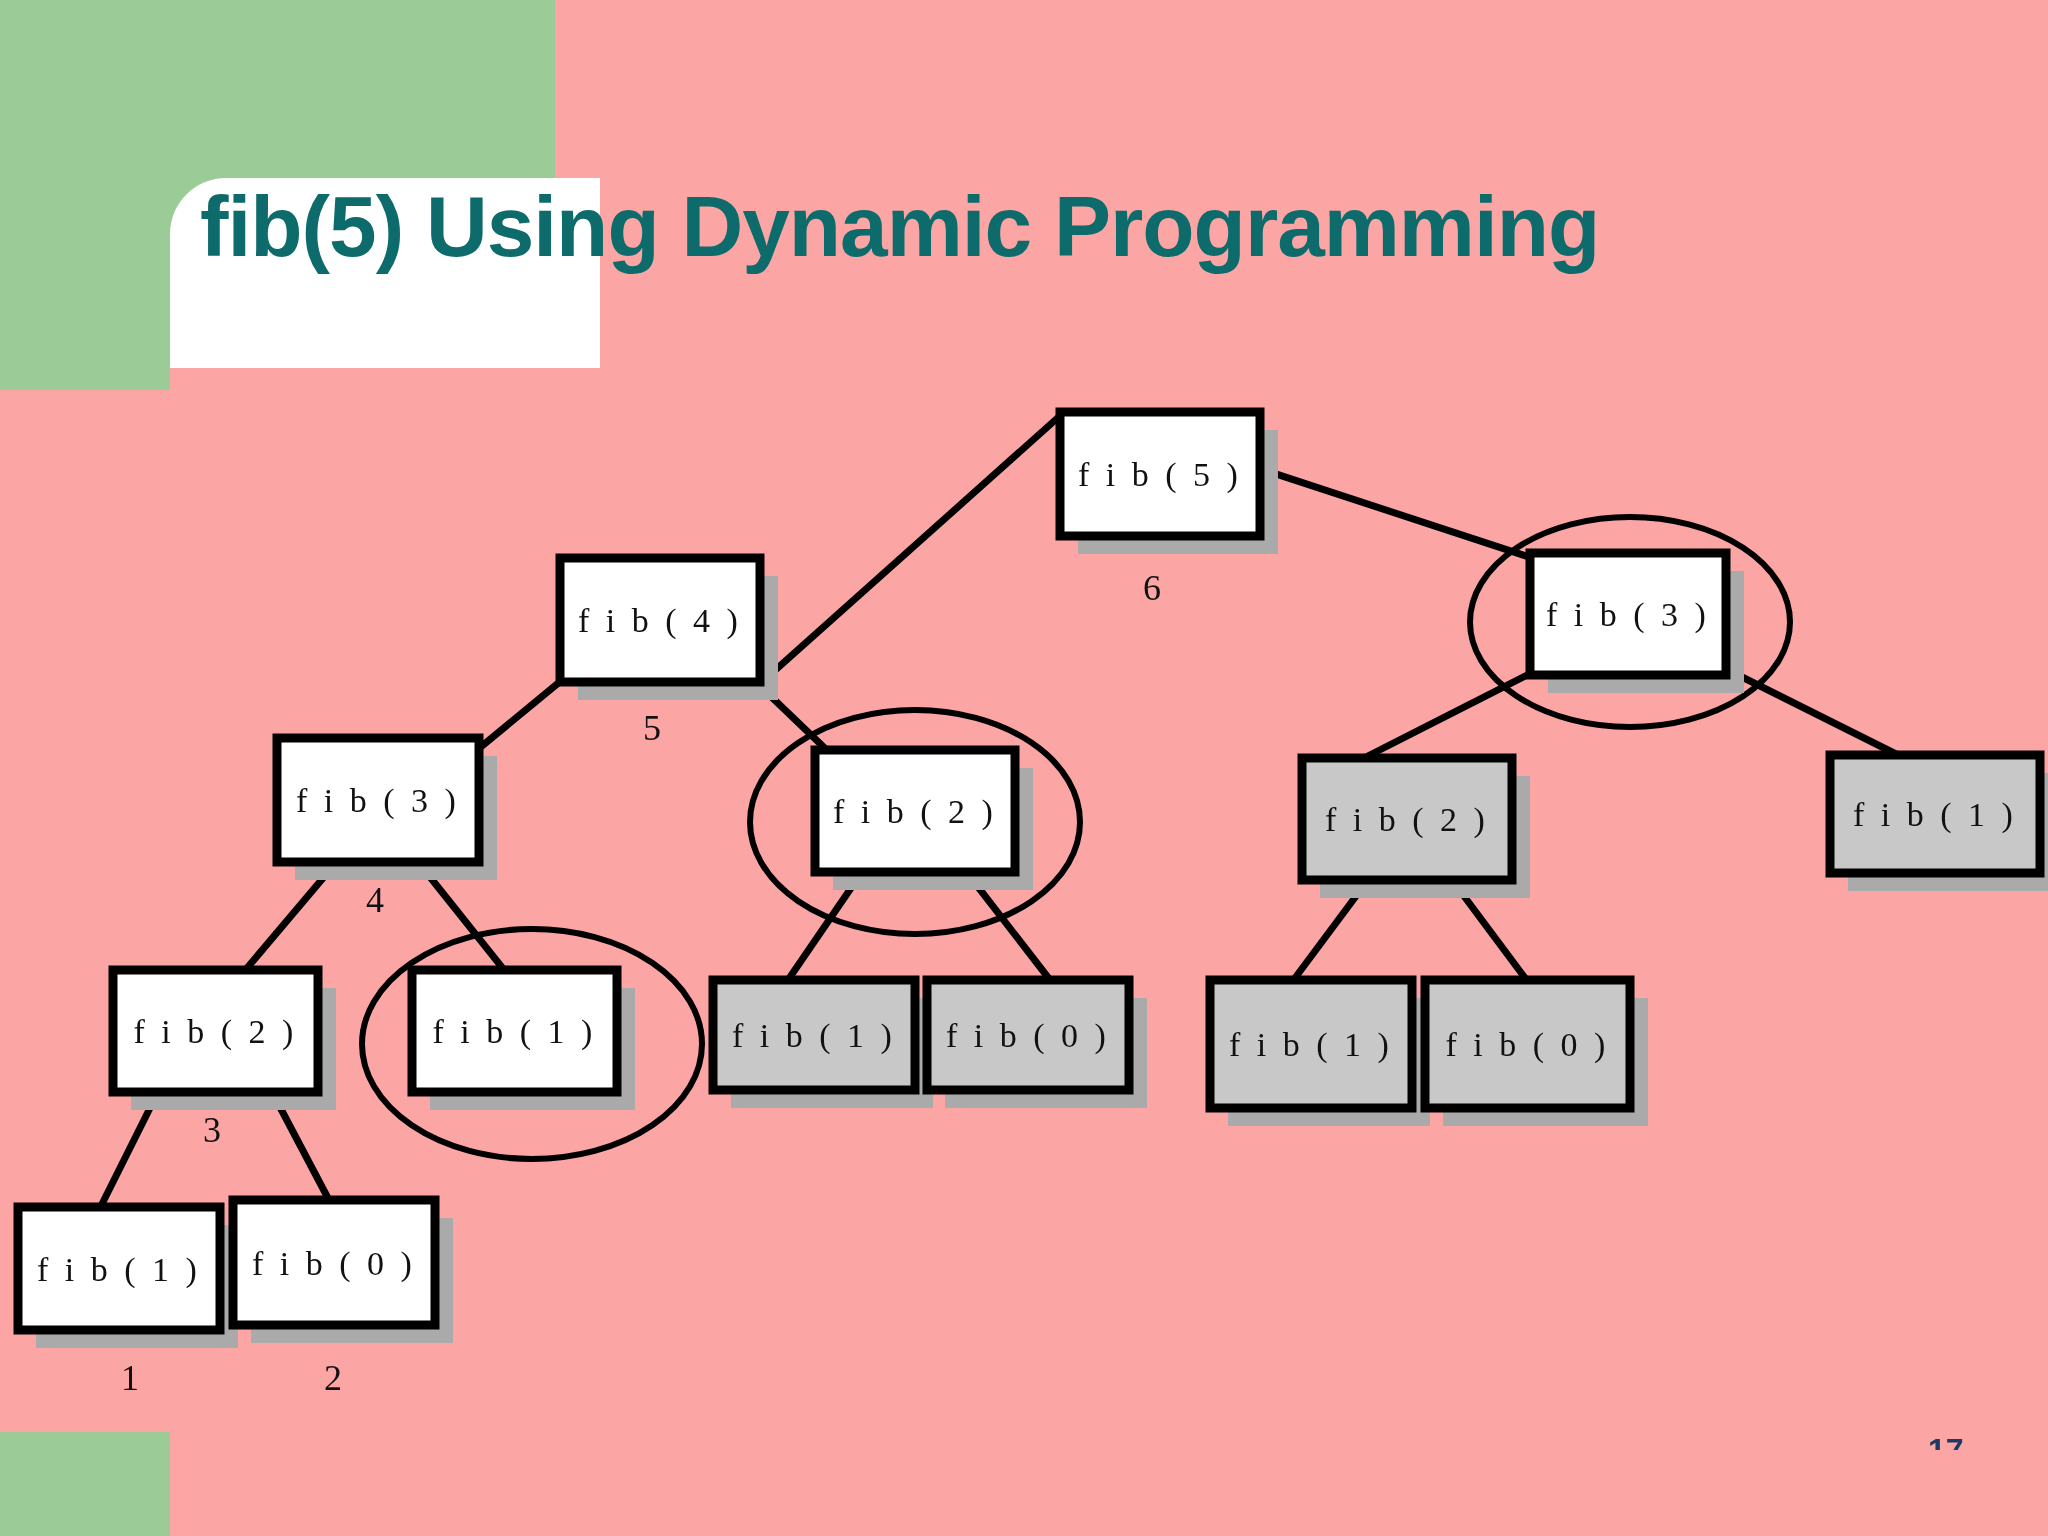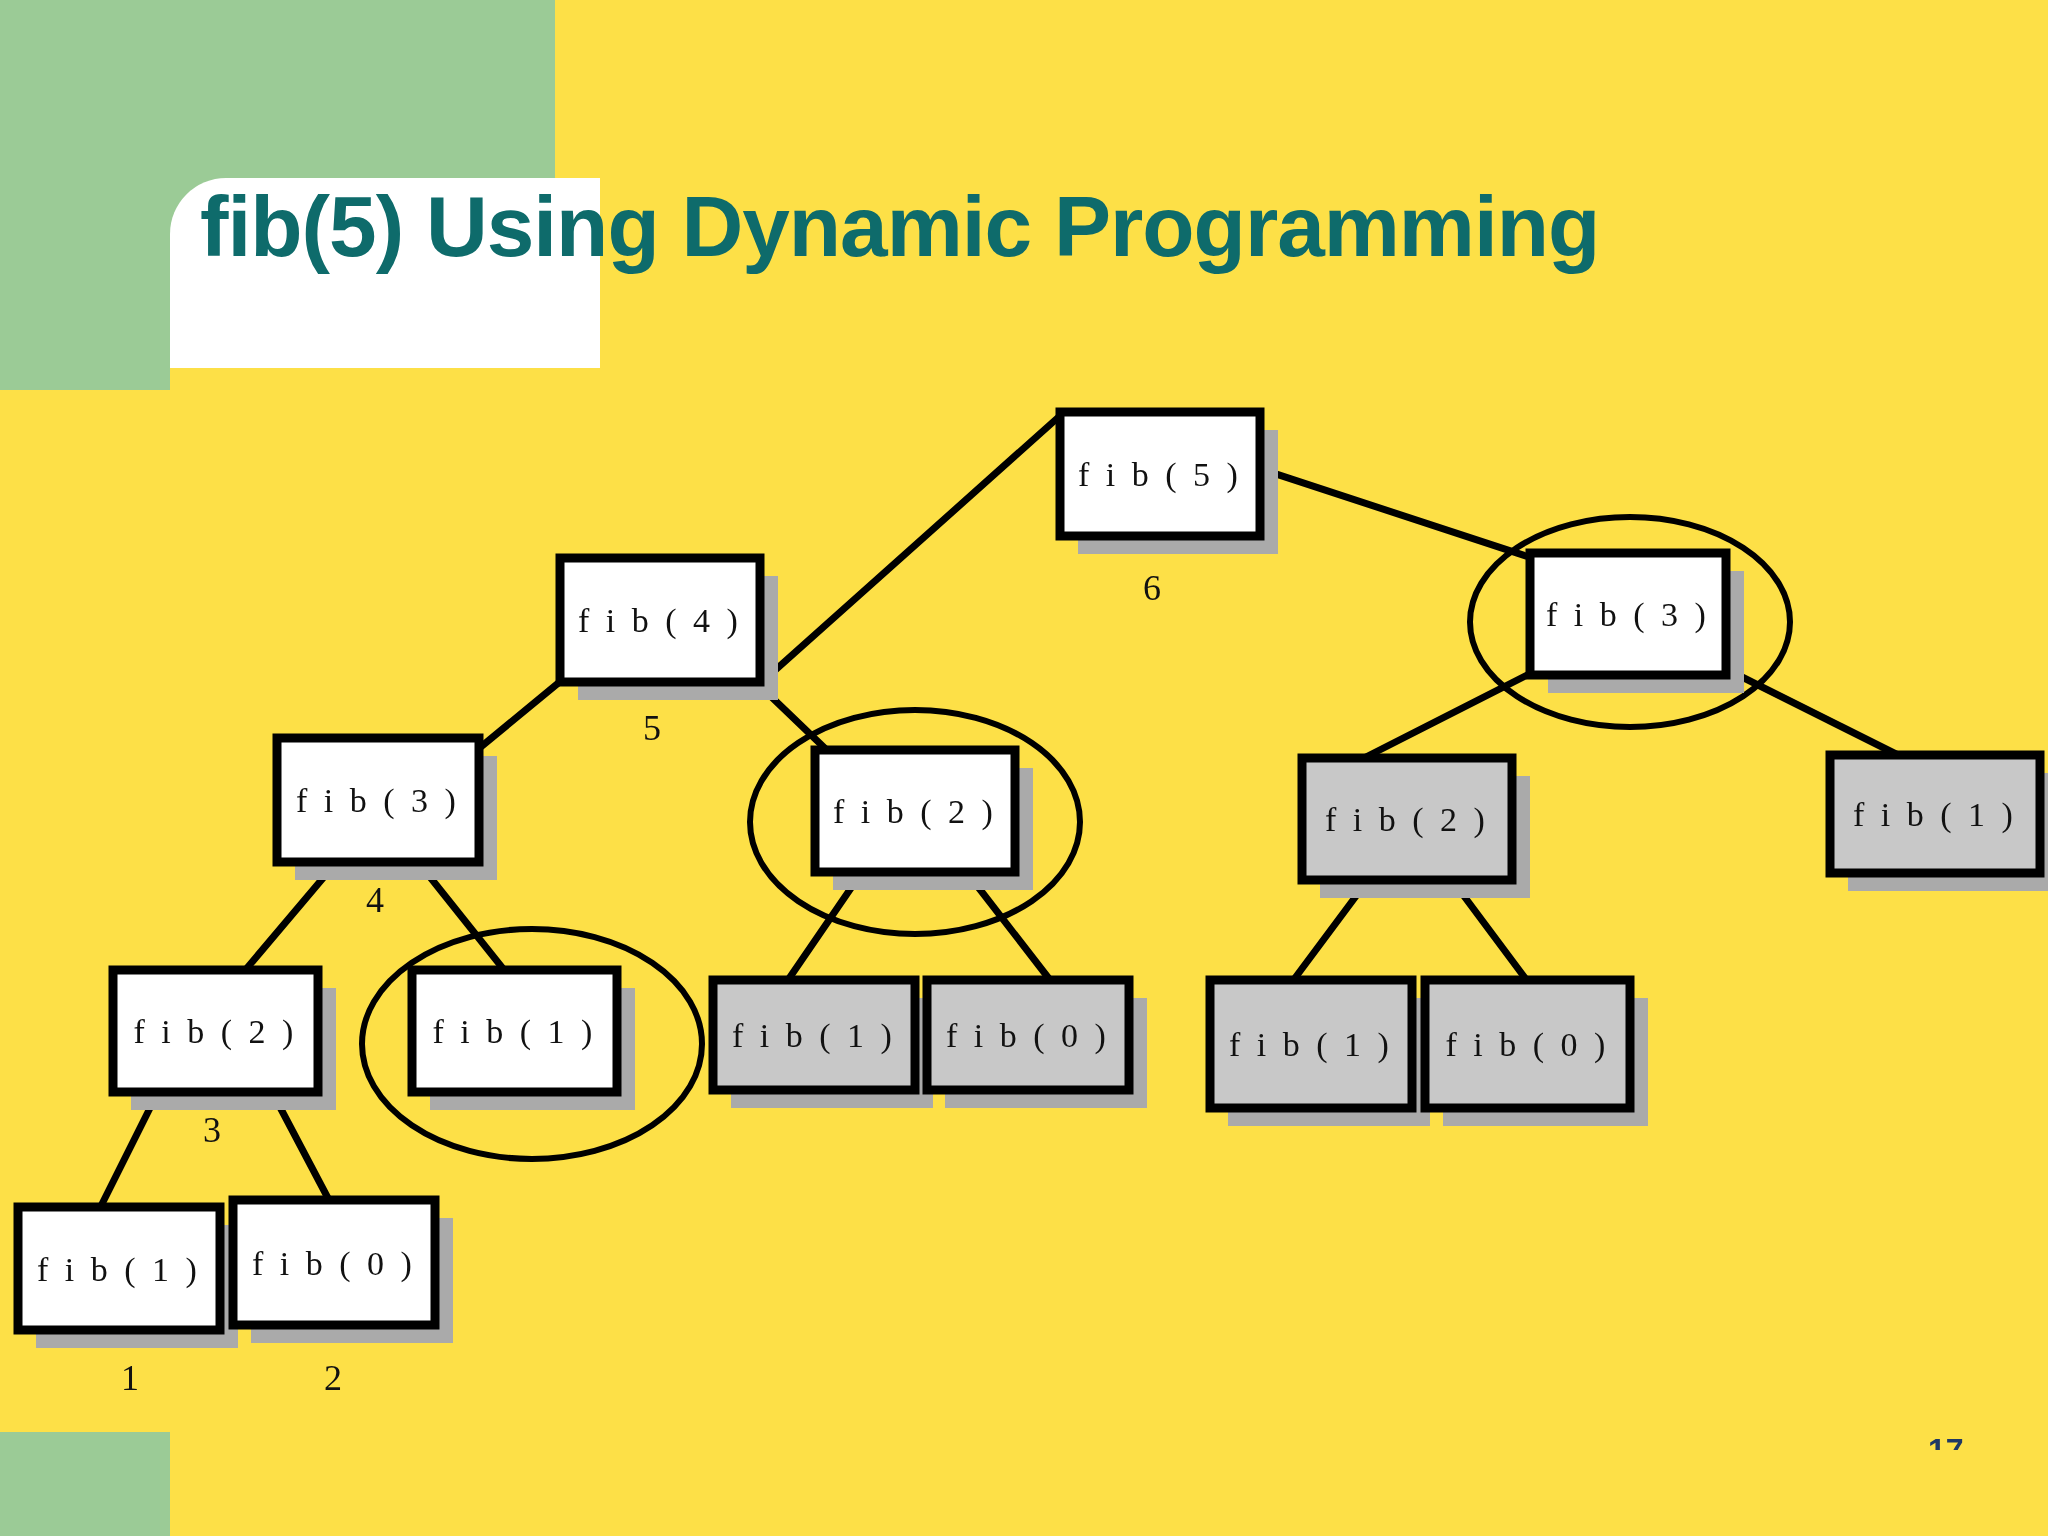--- a/index.html
+++ b/index.html
@@ -3,21 +3,21 @@
 <meta charset="utf-8">
 <style>
   html,body{margin:0;padding:0;}
   body{
     width:2048px;height:1536px;
     background:#ffffff;
     font-family:"Liberation Sans", sans-serif;
     overflow:hidden;
     position:relative;
   }
-  #slide{position:absolute;inset:0;background:#fde047;overflow:hidden;}
+  #slide{position:absolute;inset:0;background:#fca5a5;overflow:hidden;}
 
   
   .green-top{
     position:absolute;left:0;top:0;width:555px;height:296px;
     background:#9BCB96;
   }
   .green-strip{
     position:absolute;left:0;top:170px;width:170px;height:220px;
     background:#9BCB96;
   }

